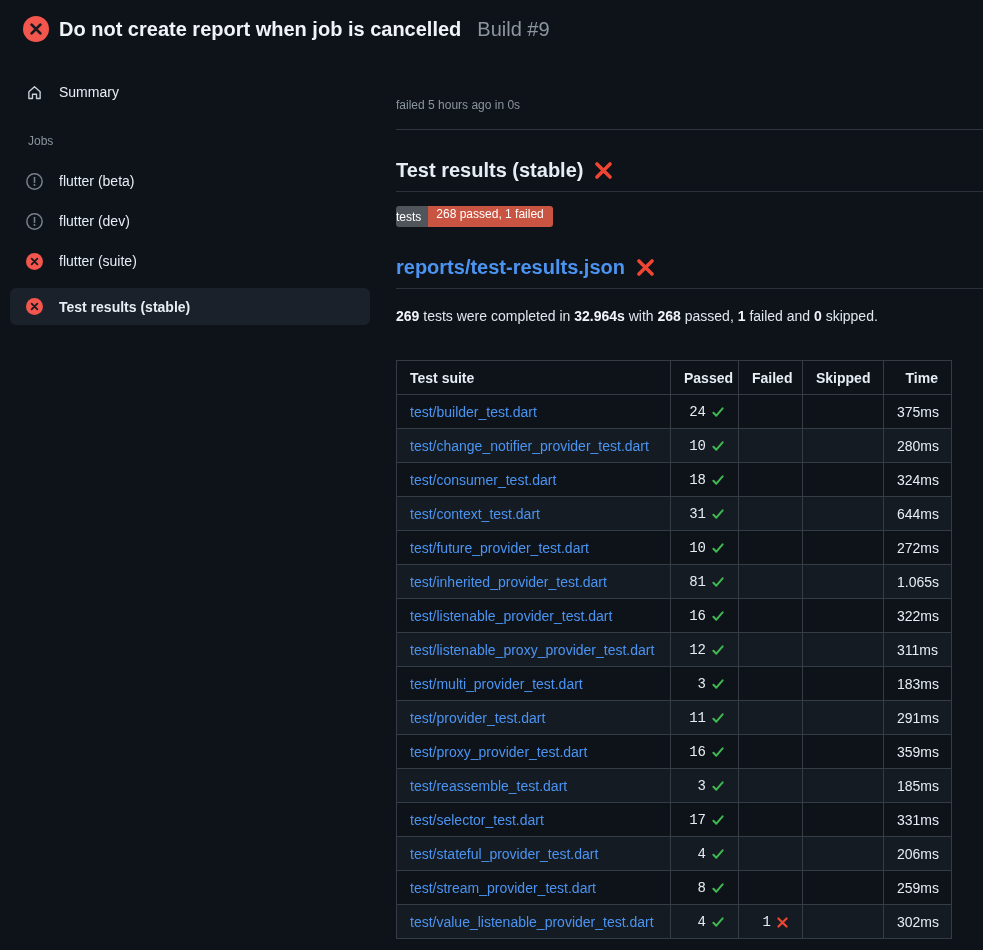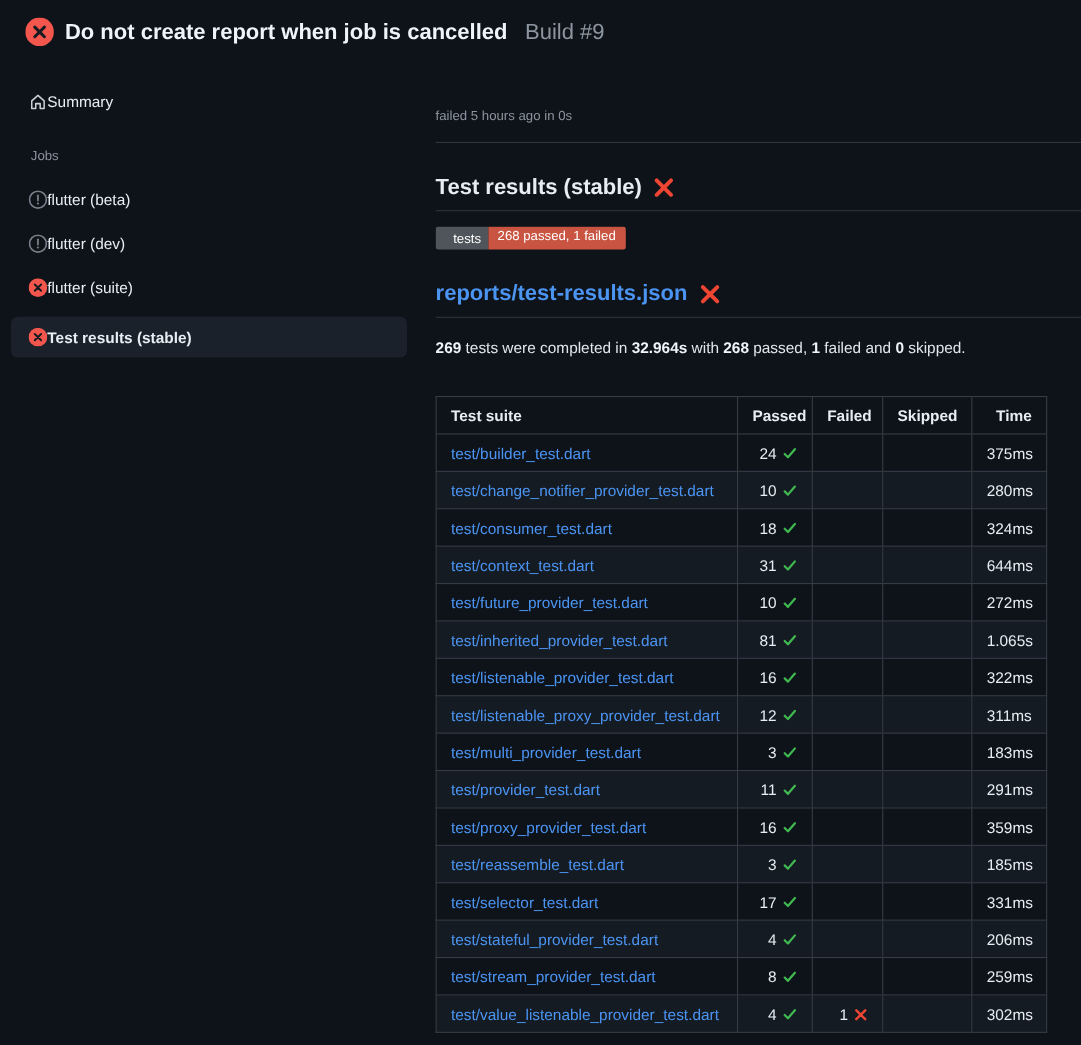--- a/index.html
+++ b/index.html
@@ -22,21 +22,21 @@
   .run-title { font-size:20px; font-weight:700; color:#f0f4f8; }
   .run-build { font-size:20px; font-weight:500; color:#8d96a0; margin-left:6px; }
 
   
   .layout { display:flex; align-items:flex-start; }
   .sidebar { width:380px; flex:0 0 auto; padding-top:23px; }
   .main { flex:1 1 auto; min-width:0; padding:37px 0 0 16px; }
 
   
   .side-item {
-    display:flex; align-items:center; gap:0;
+    display:flex; align-items:center; gap:16px;
     margin:0 10px 14px 10px;
     padding:4px 8px 4px 16px;
     height:26px;
     border-radius:6px;
     color:#e6edf3;
     cursor:pointer;
   }
   .side-item .ico { width:17px; height:17px; flex:0 0 auto; }
   .side-item .lbl { font-size:14px; }
   .side-item.selected {
@@ -61,21 +61,21 @@
     font-size:20px; font-weight:700; color:#e6edf3;
     margin-top:29px;
     padding-bottom:9px;
     border-bottom:1px solid #2b323b;
   }
   h2.report-h .x-ico { width:21px; height:21px; }
   h2.report-h a { color:#4b94f2; text-decoration:none; cursor:pointer; }
 
   .badge { display:inline-flex; margin-top:14px; border-radius:3px; overflow:hidden;
            font-size:12px; line-height:1; }
-  .badge .b-label { background:#50555b; color:#fff; padding:5px 7px 4px 16px; }
+  .badge .b-label { background:#50555b; color:#fff; padding:5px 7px 4px 0; }
   .badge .b-value { background:#c85441; color:#fff; padding:2px 9px 4px 8px; }
 
   .summary-line { margin-top:19px; font-size:14px; color:#dfe6ec; }
   .summary-line strong { font-weight:700; color:#f0f4f8; }
 
   
   table.results {
     margin-top:36px;
     border-collapse:collapse;
     table-layout:fixed;
@@ -85,21 +85,21 @@
   .results th, .results td {
     border:1px solid #353c46;
     padding:7px 13px;
     height:34px;
     white-space:nowrap; overflow:hidden;
   }
   .results th { font-weight:700; color:#e6edf3; text-align:left; }
   .results th.num, .results td.num { text-align:right; }
   .results tbody tr:nth-child(even) { background:#151b23; }
   .results td a { color:#4b94f2; text-decoration:none; cursor:pointer; }
-  .cellwrap { display:inline-flex; align-items:center; gap:5px; vertical-align:middle; }
+  .cellwrap { display:inline-flex; align-items:center; gap:5px; vertical-align:middle;font-family:Liberation Mono, monospace; }
   .cellwrap svg { width:14px; height:14px; }
   td.failed-cell .cellwrap svg { width:13px; height:13px; }
 </style>
 </head>
 <body>
 
 <header class="top-header">
   <span class="status-ico">
     <svg viewBox="0 0 16 16" width="26" height="26">
       <circle cx="8" cy="8" r="8" fill="#f2564d"></circle>

